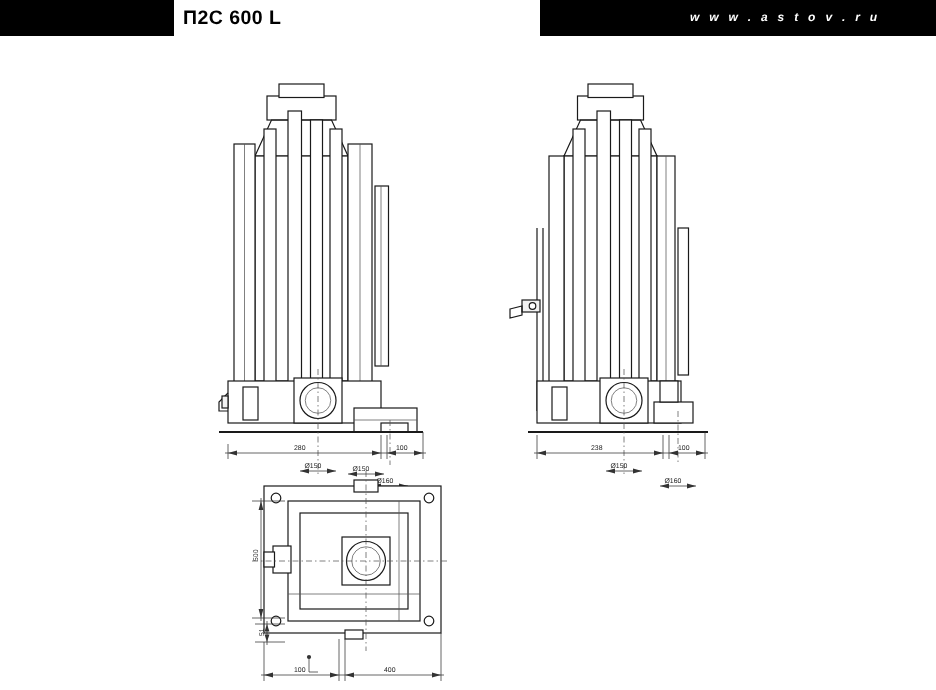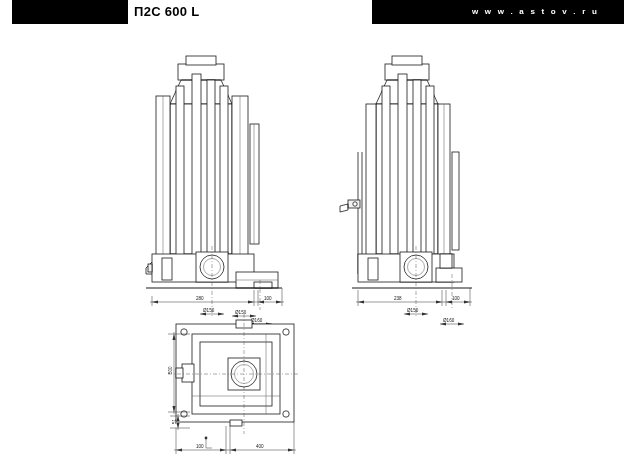--- a/index.html
+++ b/index.html
@@ -4,31 +4,31 @@
 <style>
   html,body{margin:0;padding:0;}
   body{
     width:624px;height:460px;background:#ffffff;
     font-family:"Liberation Sans", sans-serif;
     overflow:hidden;position:relative;
   }
   .page{position:absolute;inset:0;background:#fff;}
 
   
-  .topbar{position:absolute;left:12px;top:0;width:597px;height:24px;background:#ffffff;}
+  .topbar{position:absolute;left:0;top:0;width:597px;height:24px;background:#ffffff;}
   .topbar .blackL{position:absolute;left:0;top:0;width:116px;height:24px;background:#000;}
   .topbar .blackR{position:absolute;left:360px;top:0;width:264px;height:24px;background:#000;}
   .topbar .title{
     position:absolute;left:122px;top:4px;
     font-size:13px;font-weight:bold;color:#000;letter-spacing:0.3px;
     font-family:"Liberation Sans", sans-serif;
   }
   .topbar .site{
     position:absolute;right:10px;top:7px;
-    font-size:8px;color:#ffffff;letter-spacing:2.2px;font-weight:bold;
+    font-size:8px;color:#ffffff;letter-spacing:2.2px;font-weight:bold;font-style:italic;
   }
 
   
   .canvas{position:absolute;left:0;top:24px;width:624px;height:436px;background:#fff;}
   svg{display:block;}
 
   .ln{stroke:#1a1a1a;stroke-width:0.8;fill:none;}
   .ln-th{stroke:#1a1a1a;stroke-width:1.2;fill:none;}
   .ln-lt{stroke:#555;stroke-width:0.5;fill:none;}
   .dim{stroke:#333;stroke-width:0.5;fill:none;}

